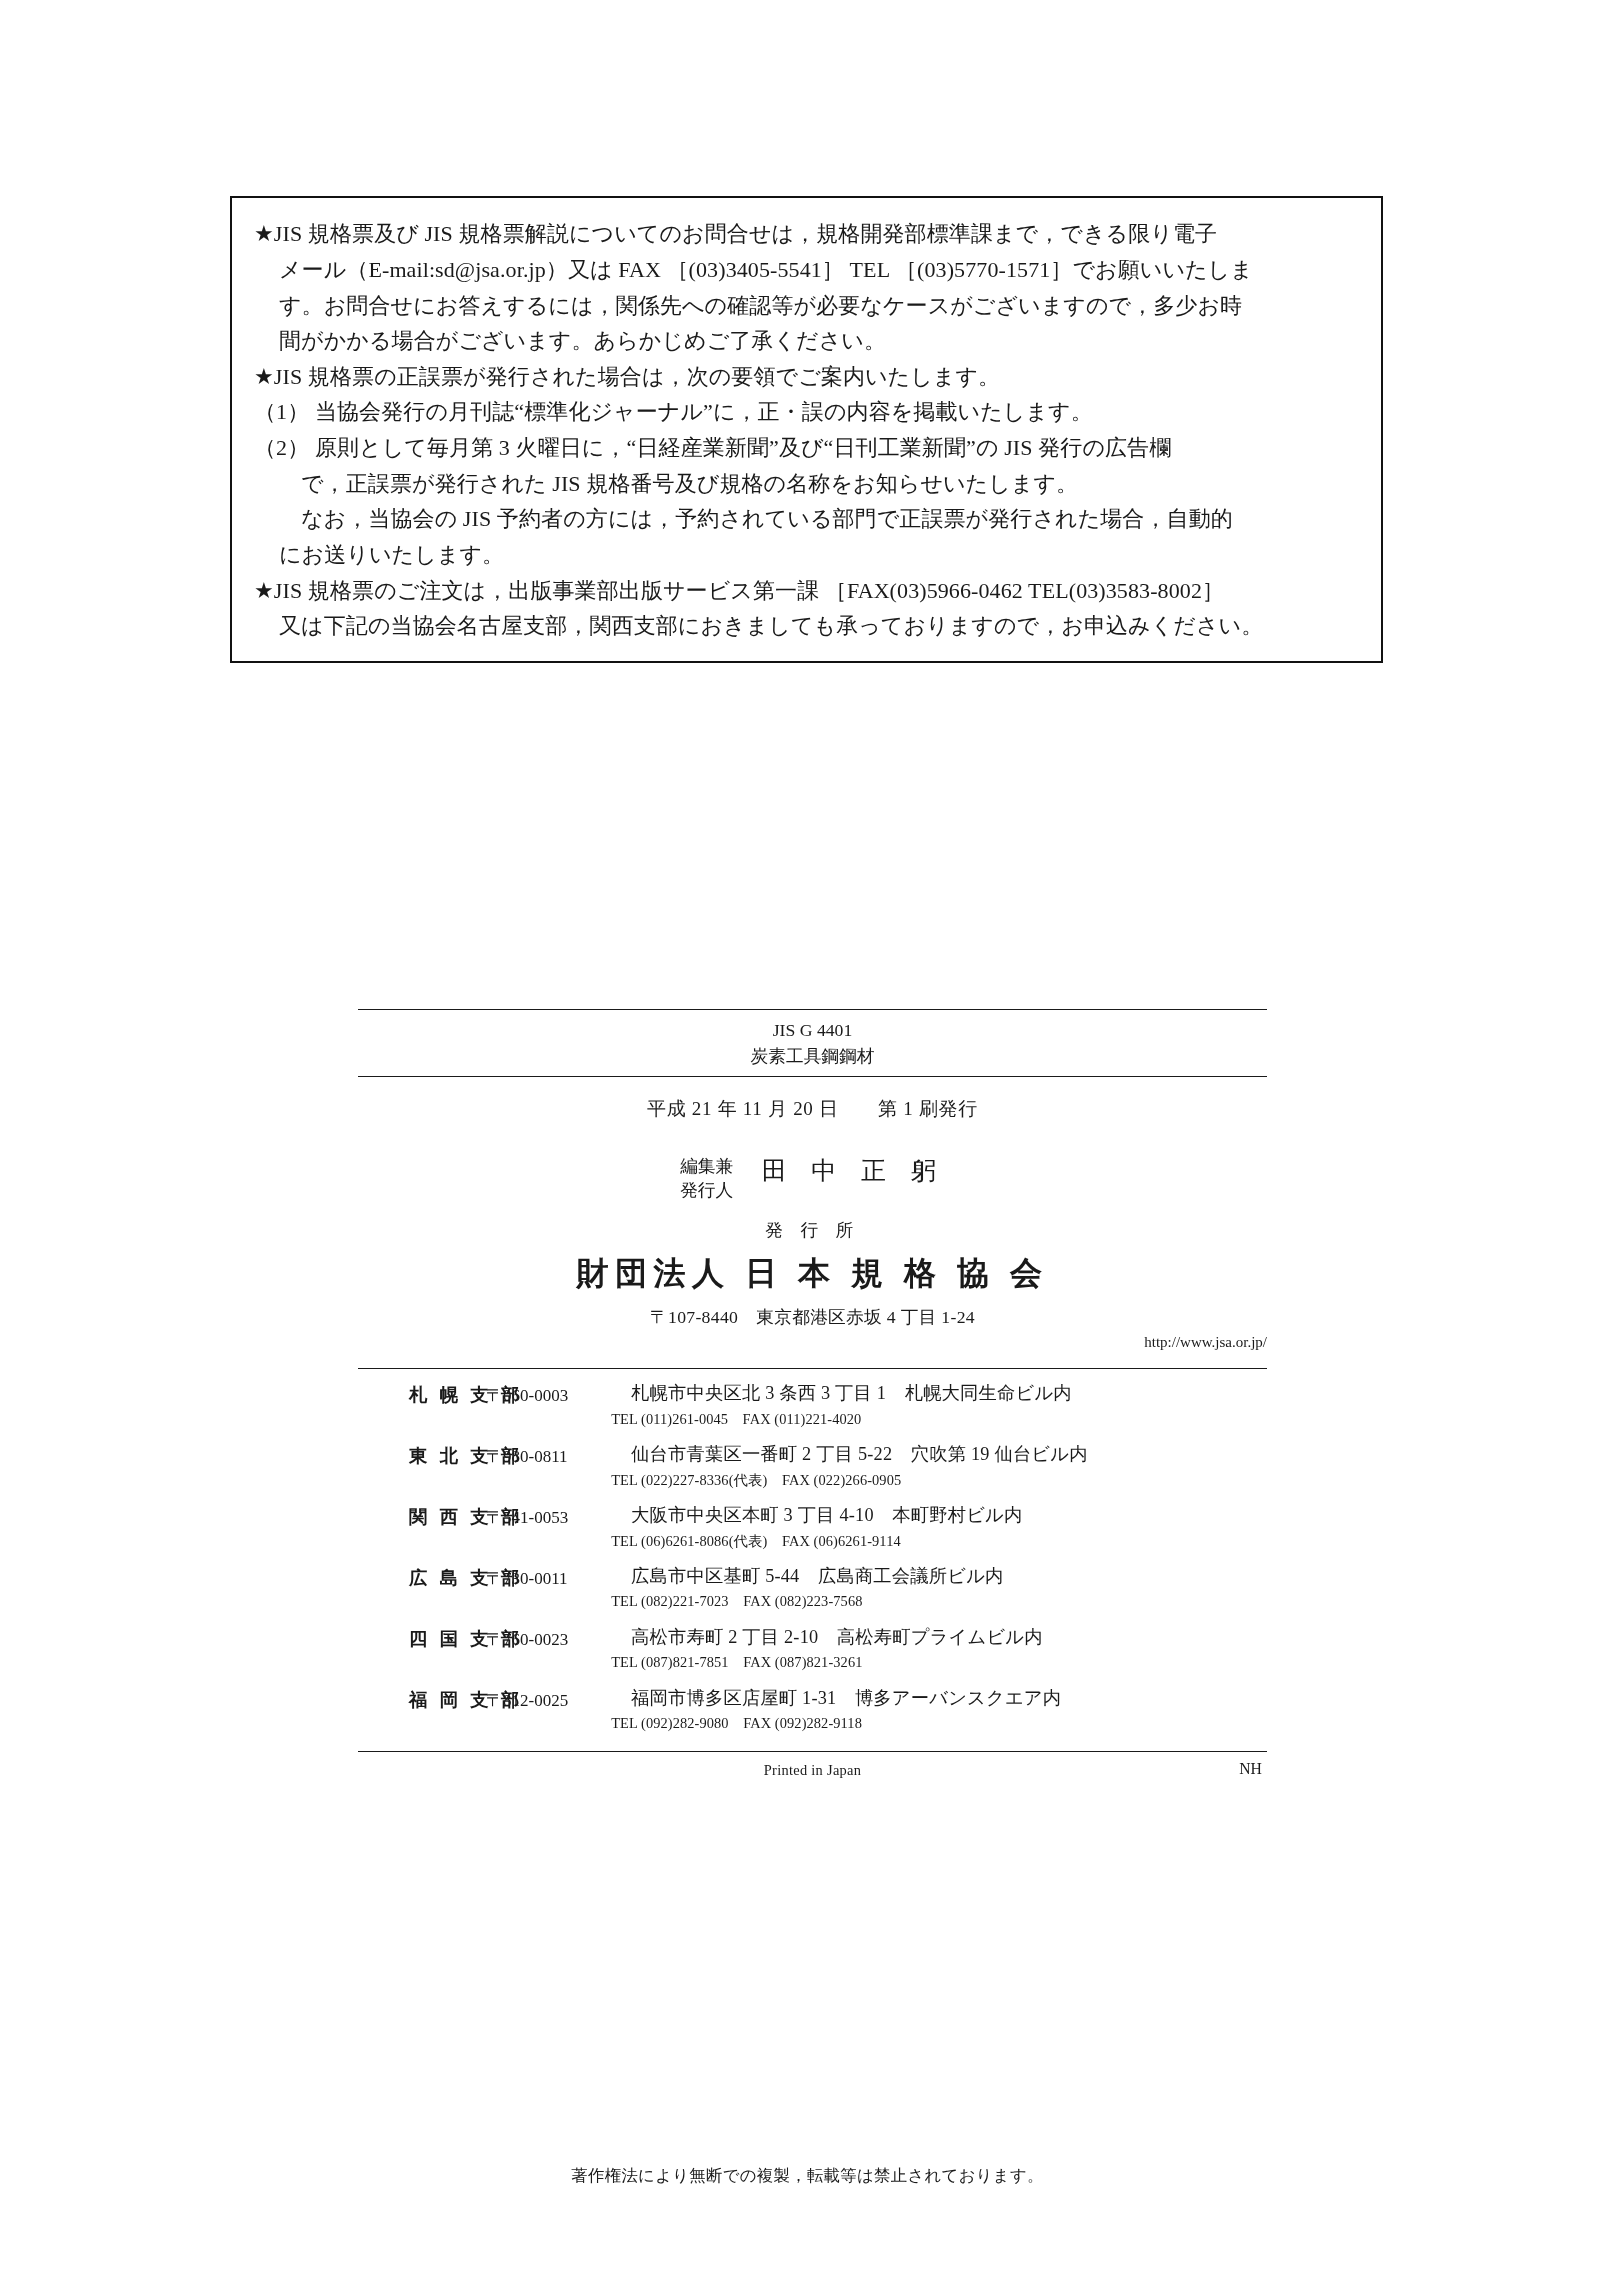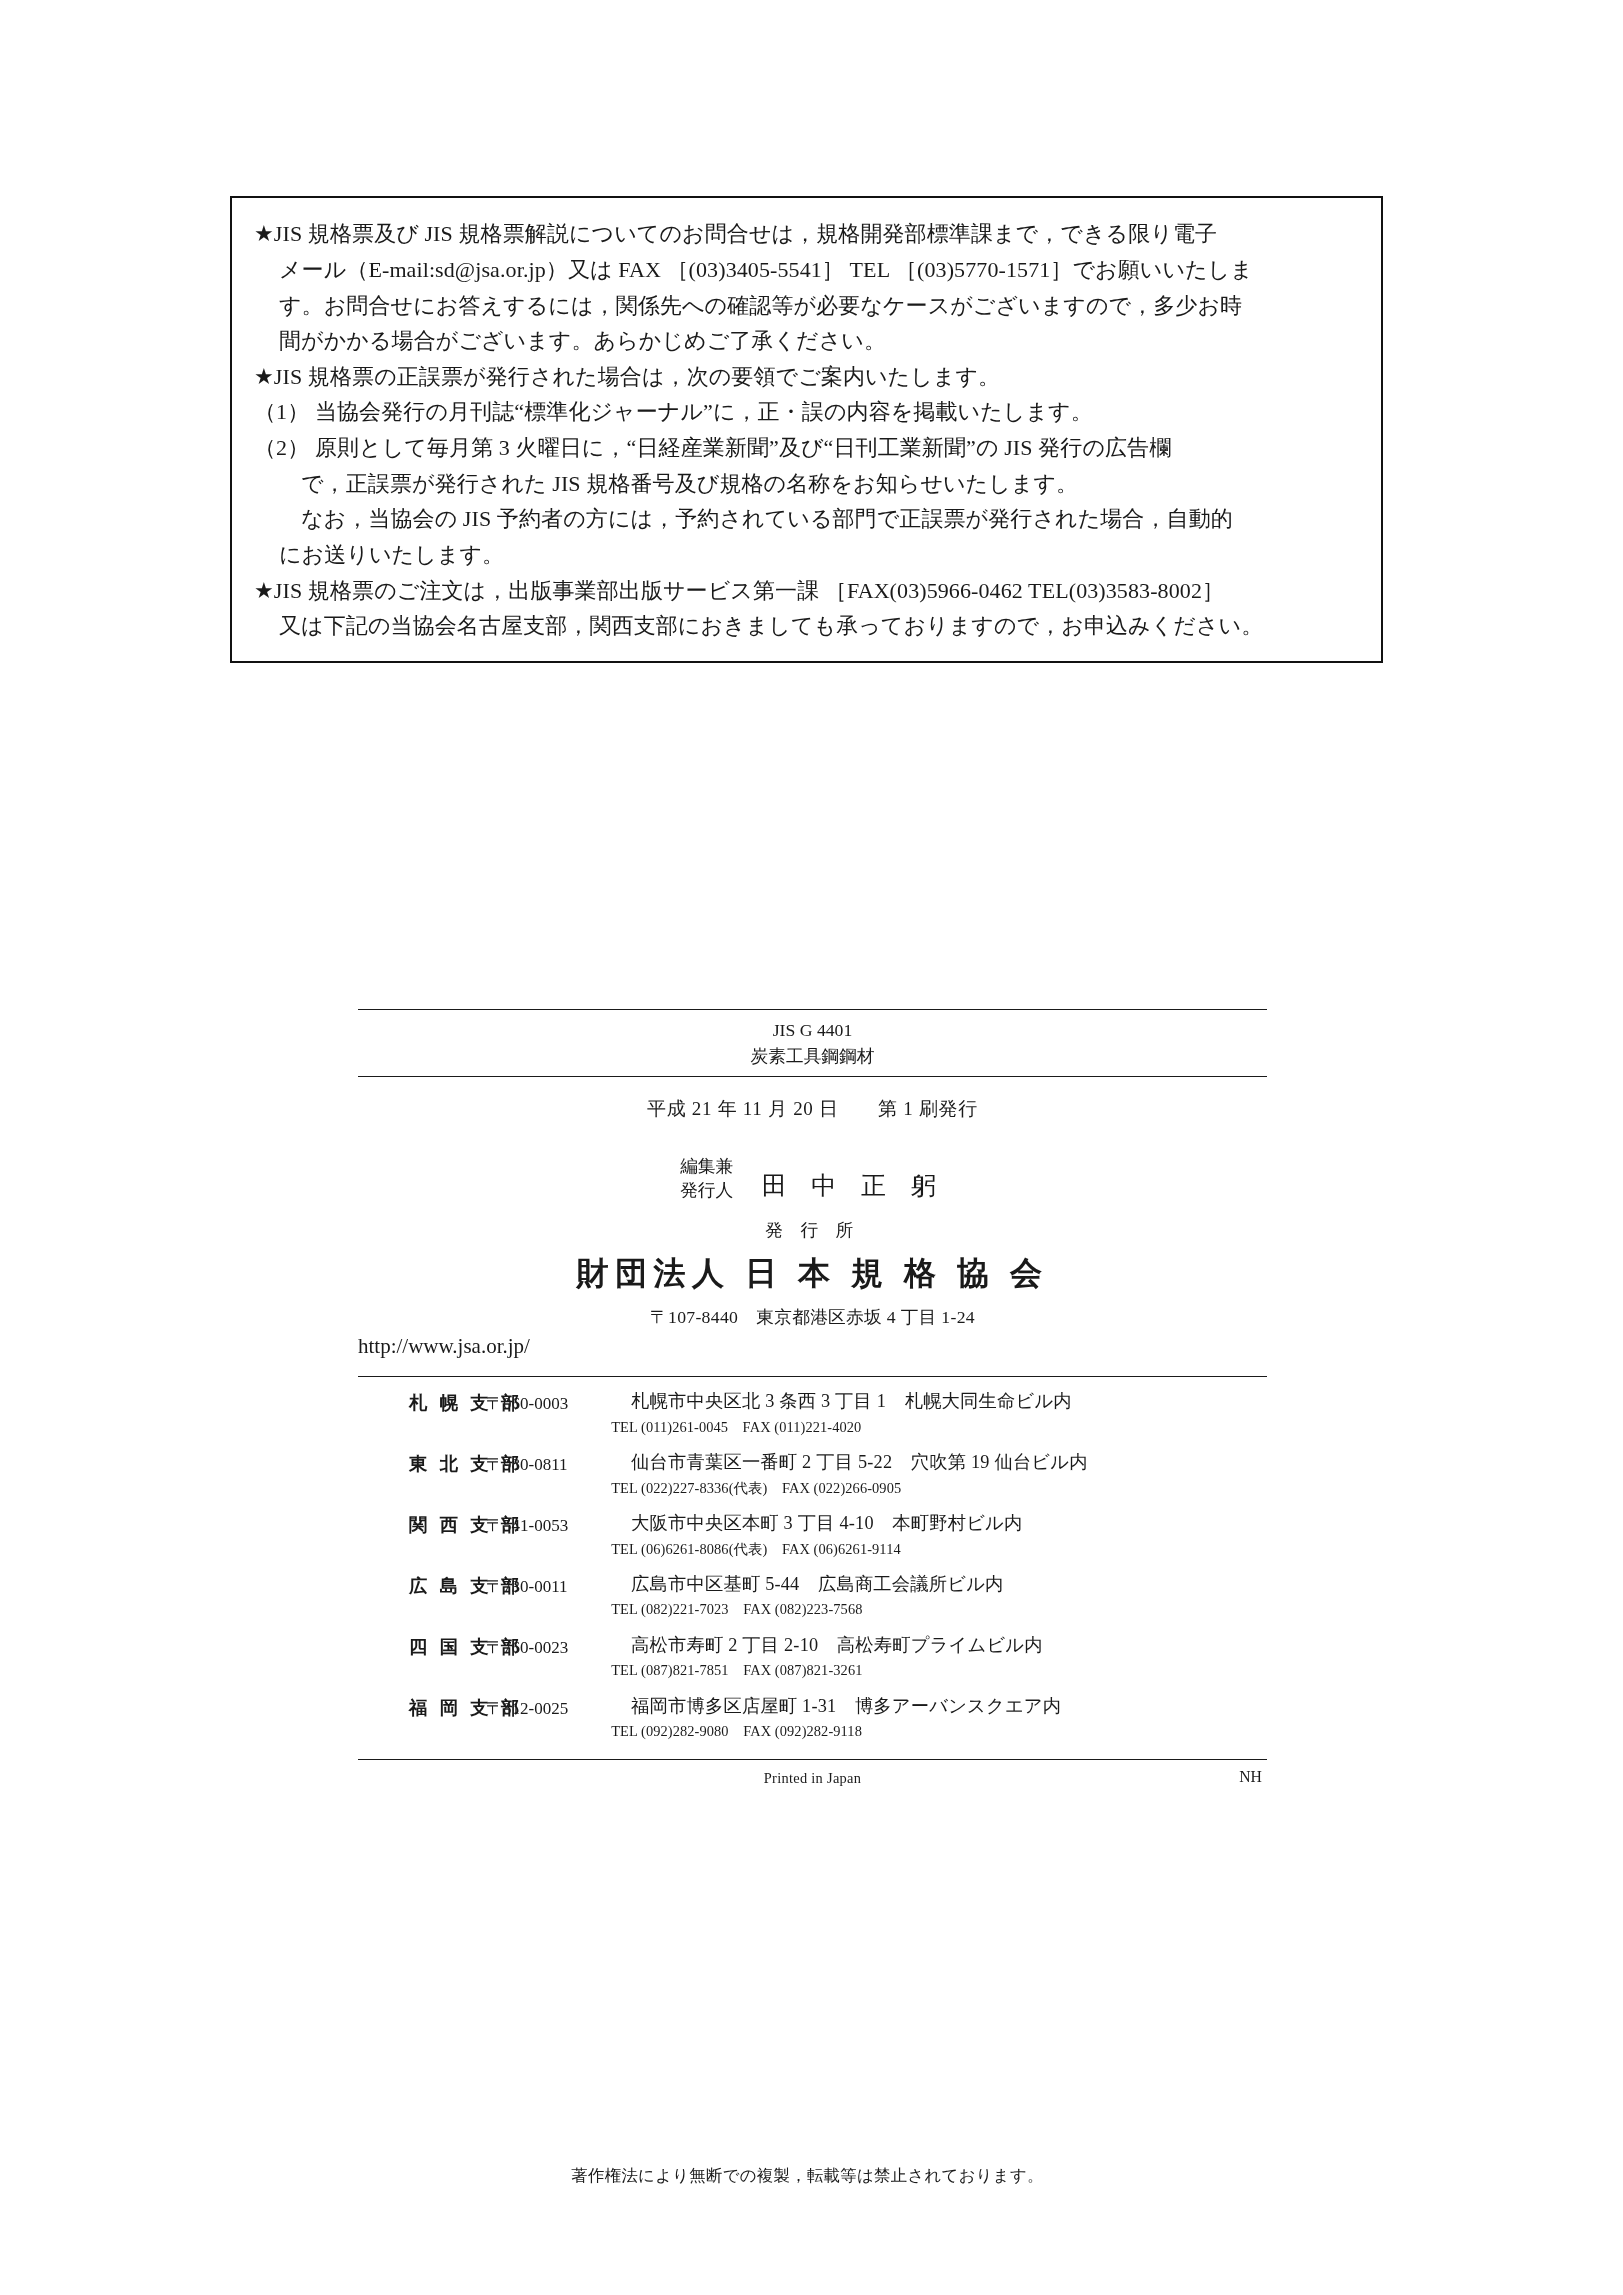--- a/index.html
+++ b/index.html
@@ -69,21 +69,21 @@
   }
   .pubdate {
     text-align: center;
     font-size: 19px;
     padding: 19.6px 0 17px 0;
     letter-spacing: 0.7px;
   }
   .editor-row {
     display: flex;
     justify-content: center;
-    align-items: flex-end;
+    align-items: flex-start;
     gap: 22px;
     padding-top: 14.4px;
   }
   .editor-label {
     font-size: 17.7px;
     line-height: 1.36;
     text-align: center;
   }
   .editor-name {
     font-size: 25px;
@@ -103,22 +103,22 @@
     letter-spacing: 6.5px;
     padding-top: 10.5px;
   }
   .issuer-addr {
     text-align: center;
     font-size: 17.7px;
     padding-top: 9.2px;
     letter-spacing: 0.3px;
   }
   .issuer-url {
-    text-align: left;
-    font-size: 21px;
+    text-align: right;
+    font-size: 15px;
     padding-top: 5.2px;
     padding-bottom: 17px;
   }
 
   
   .branches {
     padding-top: 13px;
   }
   .branch {
     display: flex;

